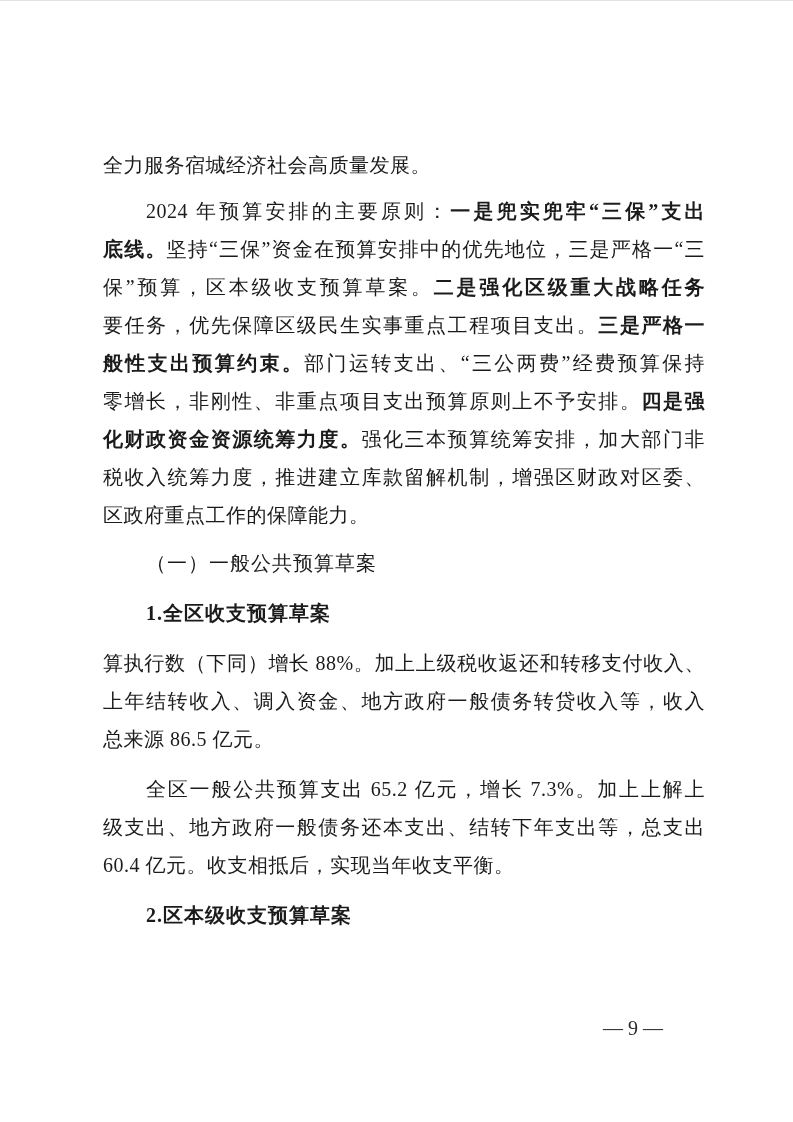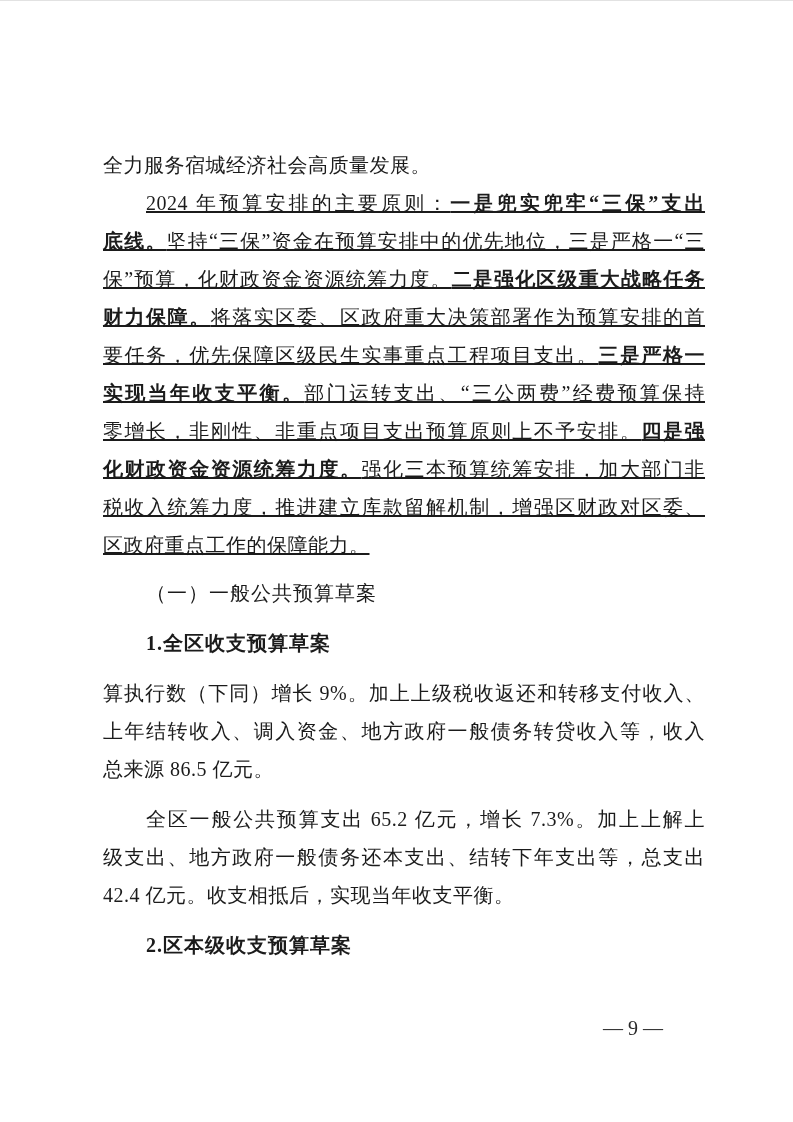--- a/index.html
+++ b/index.html
@@ -22,21 +22,21 @@
   .content {
     position: absolute;
     left: 103px;
     top: 146px;
     width: 602px;
     font-size: 20px;
     line-height: 38px;
   }
   .block { margin: 0; }
   .block + .block { margin-top: 12px; }
-  .block:nth-child(2) { margin-top: 0; text-decoration: underline; }
+  .block:nth-child(2) { margin-top: 8px; }
   .block.subheading { margin-top: 10px; }
   .line {
     height: 38px;
     text-align: justify;
     text-align-last: justify;
     white-space: normal;
     letter-spacing: 0.5px;
   }
   .line.end { text-align-last: left; }
   .line.indent { text-indent: 43px; }
@@ -60,43 +60,42 @@
 
 <div class="page">
   <div class="top-edge"></div>
   <div class="content">
       <section class="block paragraph">
         <div class="line end"><span class="seg">全力服务宿城经济社会高质量发展。</span></div>
       </section>
       <section class="block paragraph">
         <div class="line indent"><span class="seg">2024 年预算安排的主要原则：</span><span class="seg bold">一是兜实兜牢“三保”支出</span></div>
         <div class="line"><span class="seg bold">底线。</span><span class="seg">坚持“三保”资金在预算安排中的优先地位，三是严格一“三</span></div>
-        <div class="line"><span class="seg">保”预算，化财政资金资源统筹力度。</span><span class="seg bold">二是强化区级重大战略任务</span></div>
-        <div class="line"><span class="seg bold">财力保障。</span><span class="seg">将落实区委、区政府重大决策部署作为预算安排的首</span></div>
+        <div class="line"><span class="seg">保”预算，区本级收支预算草案。</span><span class="seg bold">二是强化区级重大战略任务</span></div>
         <div class="line"><span class="seg">要任务，优先保障区级民生实事重点工程项目支出。</span><span class="seg bold">三是严格一</span></div>
-        <div class="line"><span class="seg bold">实现当年收支平衡。</span><span class="seg">部门运转支出、“三公两费”经费预算保持</span></div>
+        <div class="line"><span class="seg bold">般性支出预算约束。</span><span class="seg">部门运转支出、“三公两费”经费预算保持</span></div>
         <div class="line"><span class="seg">零增长，非刚性、非重点项目支出预算原则上不予安排。</span><span class="seg bold">四是强</span></div>
         <div class="line"><span class="seg bold">化财政资金资源统筹力度。</span><span class="seg">强化三本预算统筹安排，加大部门非</span></div>
         <div class="line"><span class="seg">税收入统筹力度，推进建立库款留解机制，增强区财政对区委、</span></div>
         <div class="line end"><span class="seg">区政府重点工作的保障能力。</span></div>
       </section>
       <section class="block subheading">
         <div class="line indent end"><span class="seg">（一）一般公共预算草案</span></div>
       </section>
       <section class="block heading">
         <div class="line indent end"><span class="seg bold">1.全区收支预算草案</span></div>
       </section>
       <section class="block paragraph">
-        <div class="line"><span class="seg">算执行数（下同）增长 9%。加上上级税收返还和转移支付收入、</span></div>
+        <div class="line"><span class="seg">算执行数（下同）增长 88%。加上上级税收返还和转移支付收入、</span></div>
         <div class="line"><span class="seg">上年结转收入、调入资金、地方政府一般债务转贷收入等，收入</span></div>
         <div class="line end"><span class="seg">总来源 86.5 亿元。</span></div>
       </section>
       <section class="block paragraph">
         <div class="line indent"><span class="seg">全区一般公共预算支出 65.2 亿元，增长 7.3%。加上上解上</span></div>
         <div class="line"><span class="seg">级支出、地方政府一般债务还本支出、结转下年支出等，总支出</span></div>
-        <div class="line end"><span class="seg">42.4 亿元。收支相抵后，实现当年收支平衡。</span></div>
+        <div class="line end"><span class="seg">60.4 亿元。收支相抵后，实现当年收支平衡。</span></div>
       </section>
       <section class="block heading">
         <div class="line indent end"><span class="seg bold">2.区本级收支预算草案</span></div>
       </section>
     </div>
   <div class="footer">— 9 —</div>
 </div>
 
 </body></html>

